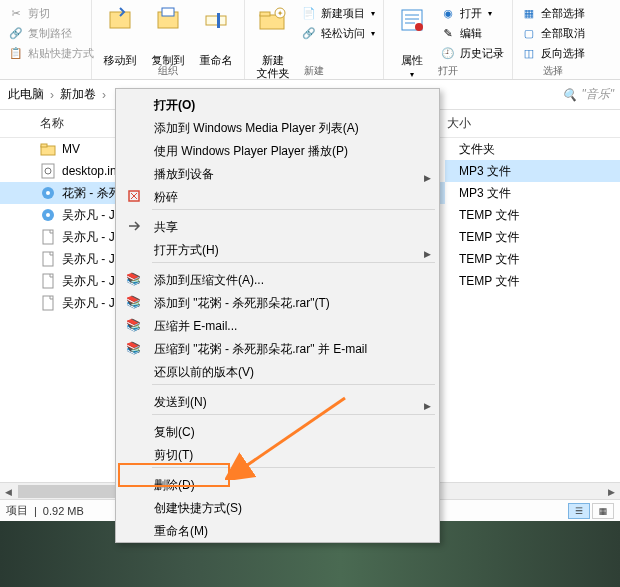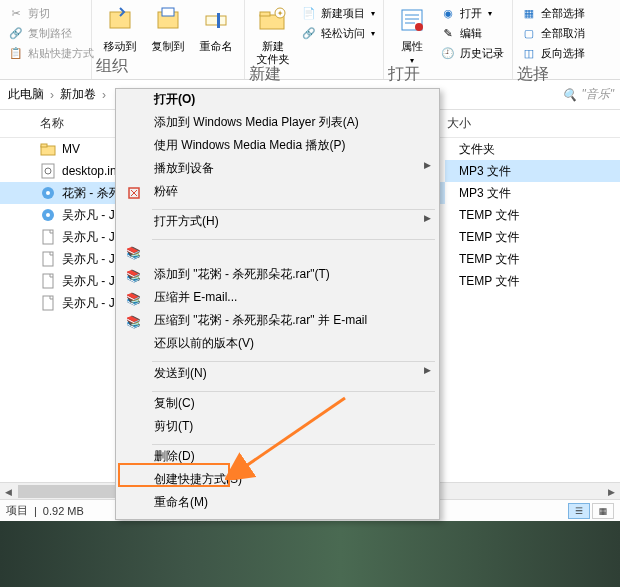--- a/index.html
+++ b/index.html
@@ -2,24 +2,24 @@
 <html><head>
 <meta charset="utf-8">
 <style>
   * { box-sizing: border-box; margin: 0; padding: 0; font-family: "Microsoft YaHei", "Segoe UI", sans-serif; }
   body { width: 620px; height: 587px; overflow: hidden; background: #fff; font-size: 12px; color: #000; position: relative; }
 
   
   .ribbon { display: flex; height: 80px; border-bottom: 1px solid #dcdcdc; background: #fdfdfd; }
   .ribbon-group { border-right: 1px solid #e6e6e6; display: flex; flex-direction: column; justify-content: space-between; padding: 2px 4px 0; }
   .ribbon-group-body { display: flex; align-items: flex-start; height: 62px; }
-  .ribbon-group-label { text-align: left; font-size: 16px; color: #666; padding-bottom: 2px; }
+  .ribbon-group-label { text-align: center; font-size: 10px; color: #666; padding-bottom: 2px; }
   .ribbon-btn-v { display: flex; flex-direction: column; align-items: center; justify-content: flex-start; width: 48px; padding: 2px; cursor: default; }
   .ribbon-btn-v .icon-box { width: 32px; height: 32px; display: flex; align-items: center; justify-content: center; }
-  .ribbon-btn-v .lbl { font-size: 11px; text-align: center; line-height: 13px; margin-top: 4px; }
+  .ribbon-btn-v .lbl { font-size: 11px; text-align: center; line-height: 13px; margin-top: 18px; }
   .ribbon-col { display: flex; flex-direction: column; gap: 1px; padding: 2px 2px; }
   .ribbon-row { display: flex; align-items: center; gap: 4px; font-size: 11px; height: 19px; padding: 0 2px; white-space: nowrap; }
   .sm-icon { width: 16px; height: 16px; display: inline-flex; align-items: center; justify-content: center; }
 
   
   .breadcrumb-bar { height: 30px; border-bottom: 1px solid #e0e0e0; display: flex; align-items: center; padding: 0 6px; font-size: 12px; }
   .breadcrumb-bar .crumb { padding: 0 2px; }
   .breadcrumb-bar .sep { color: #888; padding: 0 4px; }
   .search-box { margin-left: auto; display: flex; align-items: center; gap: 4px; color: #999; font-style: italic; }
 
@@ -51,21 +51,21 @@
   .status-bar .spacer { flex: 1; }
   .view-toggle { display: flex; gap: 2px; }
   .view-toggle .vb { width: 22px; height: 16px; border: 1px solid #cfcfcf; display: flex; align-items: center; justify-content: center; font-size: 9px; }
   .view-toggle .vb.active { background: #cce8ff; border-color: #7bb4e3; }
 
   
   .bottom-strip { height: 66px; background: linear-gradient(90deg, #2a3a32 0%, #3e5547 30%, #4a6a52 55%, #2f3f35 100%); }
 
   
   .context-menu { position: absolute; left: 115px; top: 88px; width: 325px; background: #f2f2f2; border: 1px solid #bcbcbc; box-shadow: 3px 3px 6px rgba(0,0,0,0.25); padding: 2px; z-index: 100; }
-  .cm-item { display: flex; align-items: flex-start; height: 23px; font-size: 12px; position: relative; padding-left: 36px; padding-right: 18px; }
+  .cm-item { display: flex; align-items: flex-end; height: 23px; font-size: 12px; position: relative; padding-left: 36px; padding-right: 18px; }
   .cm-item .cm-icon { position: absolute; left: 6px; width: 20px; height: 20px; display: flex; align-items: center; justify-content: center; }
   .cm-item .cm-arrow { position: absolute; right: 6px; font-size: 9px; color: #555; }
   .cm-sep { height: 1px; background: #d7d7d7; margin: 3px 2px 3px 34px; }
   .cm-bold { font-weight: 600; }
   .cm-highlight { position: absolute; border: 2px solid #ff7f27; pointer-events: none; z-index: 110; }
 
   
   .anno-arrow { position: absolute; z-index: 120; pointer-events: none; }
 
   .disabled-gray { color: #9a9a9a; }
@@ -331,43 +331,52 @@
 <div class="bottom-strip"></div>
 
 <div class="context-menu">
   <div class="cm-item cm-bold">
       <span>打开(O)</span>
     </div>
   <div class="cm-item">
       <span>添加到 Windows Media Player 列表(A)</span>
     </div>
   <div class="cm-item">
-      <span>使用 Windows Media Media 播放(P)</span>
+      <span>使用 Windows Player Player 播放(P)</span>
     </div>
   <div class="cm-item">
       <span>播放到设备</span>
       <span class="cm-arrow">▶</span>
     </div>
   <div class="cm-item">
       <span class="cm-icon">
         <svg width="16" height="16">
           <rect x="3" y="3" width="10" height="10" fill="none" stroke="#d84b3a" stroke-width="1.5"></rect>
           <path d="M5 5 L11 11 M11 5 L5 11" stroke="#d84b3a"></path>
         </svg>
       </span>
       <span>粉碎</span>
     </div>
   <div class="cm-sep"></div>
   <div class="cm-item">
+      <span class="cm-icon">
+        <svg width="16" height="16">
+          <path d="M3 8 L12 8 M9 4 L13 8 L9 12" fill="none" stroke="#555" stroke-width="1.5"></path>
+        </svg>
+      </span>
+      <span>共享</span>
+    </div>
+  <div class="cm-item">
       <span>打开方式(H)</span>
       <span class="cm-arrow">▶</span>
     </div>
   <div class="cm-sep"></div>
   <div class="cm-item">
       <span class="cm-icon">📚</span>
+      <span>添加到压缩文件(A)...</span>
     </div>
   <div class="cm-item">
       <span class="cm-icon">📚</span>
       <span>添加到 "花粥 - 杀死那朵花.rar"(T)</span>
     </div>
   <div class="cm-item">
       <span class="cm-icon">📚</span>
       <span>压缩并 E-mail...</span>
     </div>
   <div class="cm-item">

